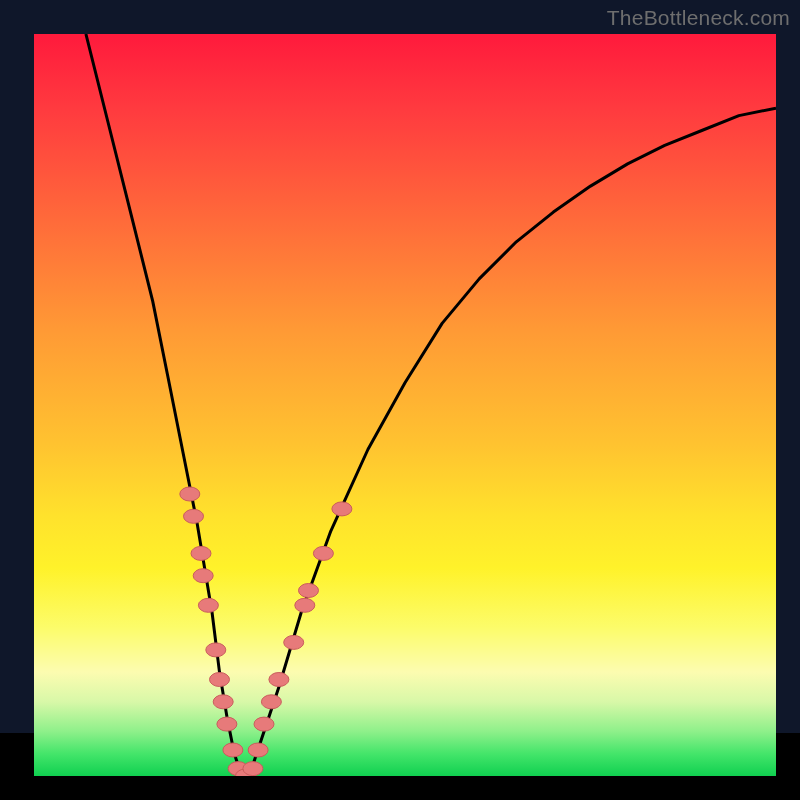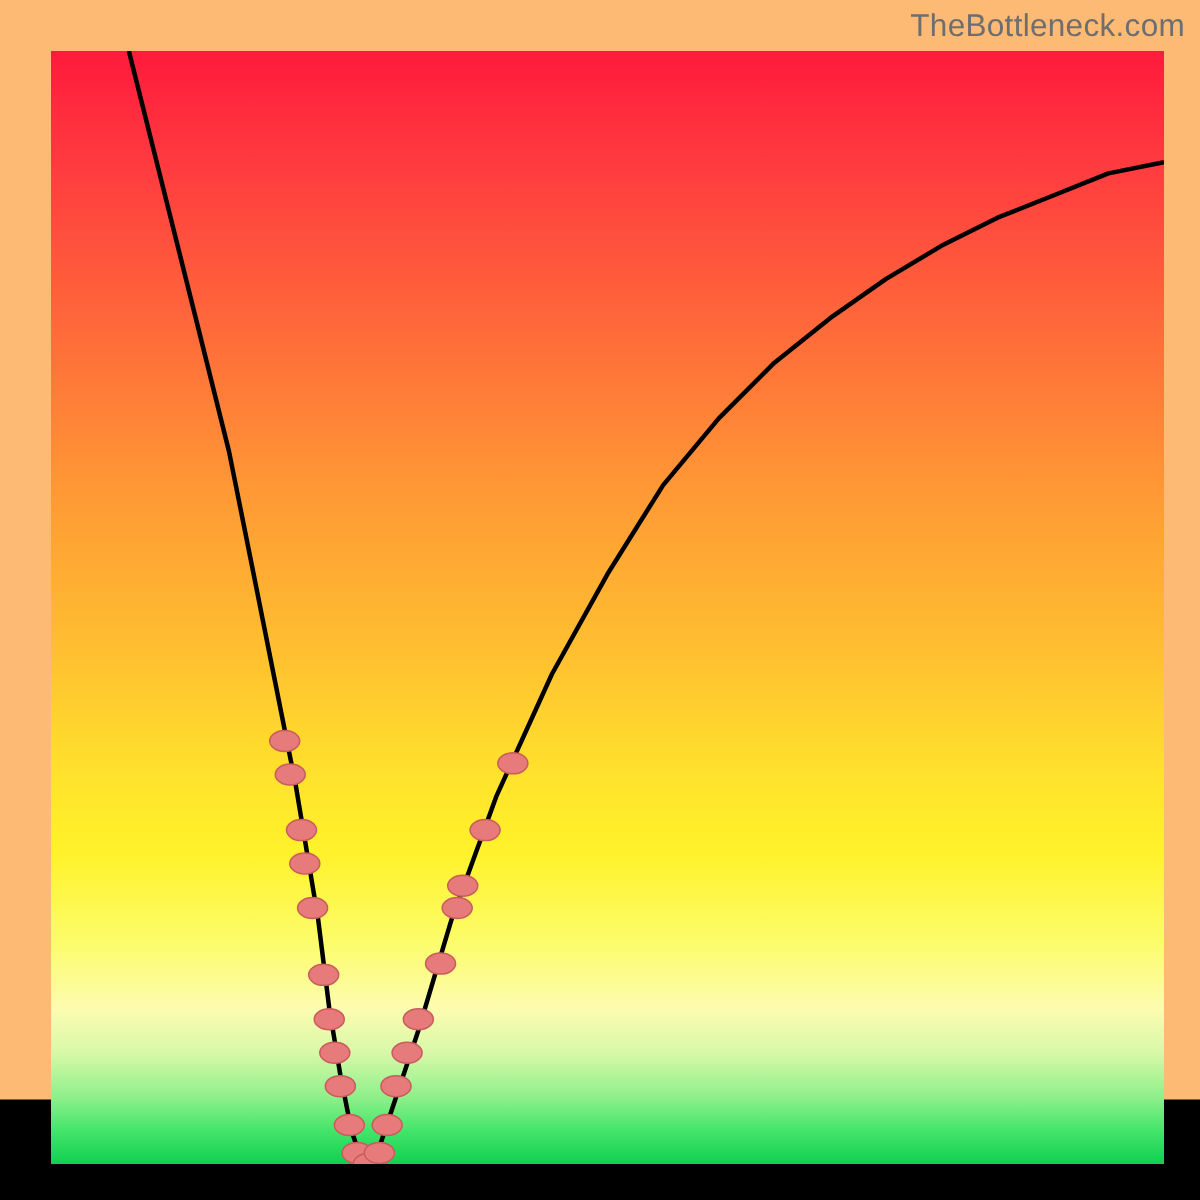--- a/index.html
+++ b/index.html
@@ -8,21 +8,21 @@
     width: 800px;
     height: 800px;
     overflow: hidden;
     background: #000;
     font-family: Arial, Helvetica, sans-serif;
   }
   .frame {
     position: absolute;
     left: 0; top: 0;
     width: 800px; height: 733px;
-    background: #fdba74;
+    background: #0f172a;
   }
   .plot-area {
     position: absolute;
     left: 34px;
     top: 34px;
     width: 742px;
     height: 742px;
     
     background: linear-gradient(to bottom,
       #ff1a3c 0%,

